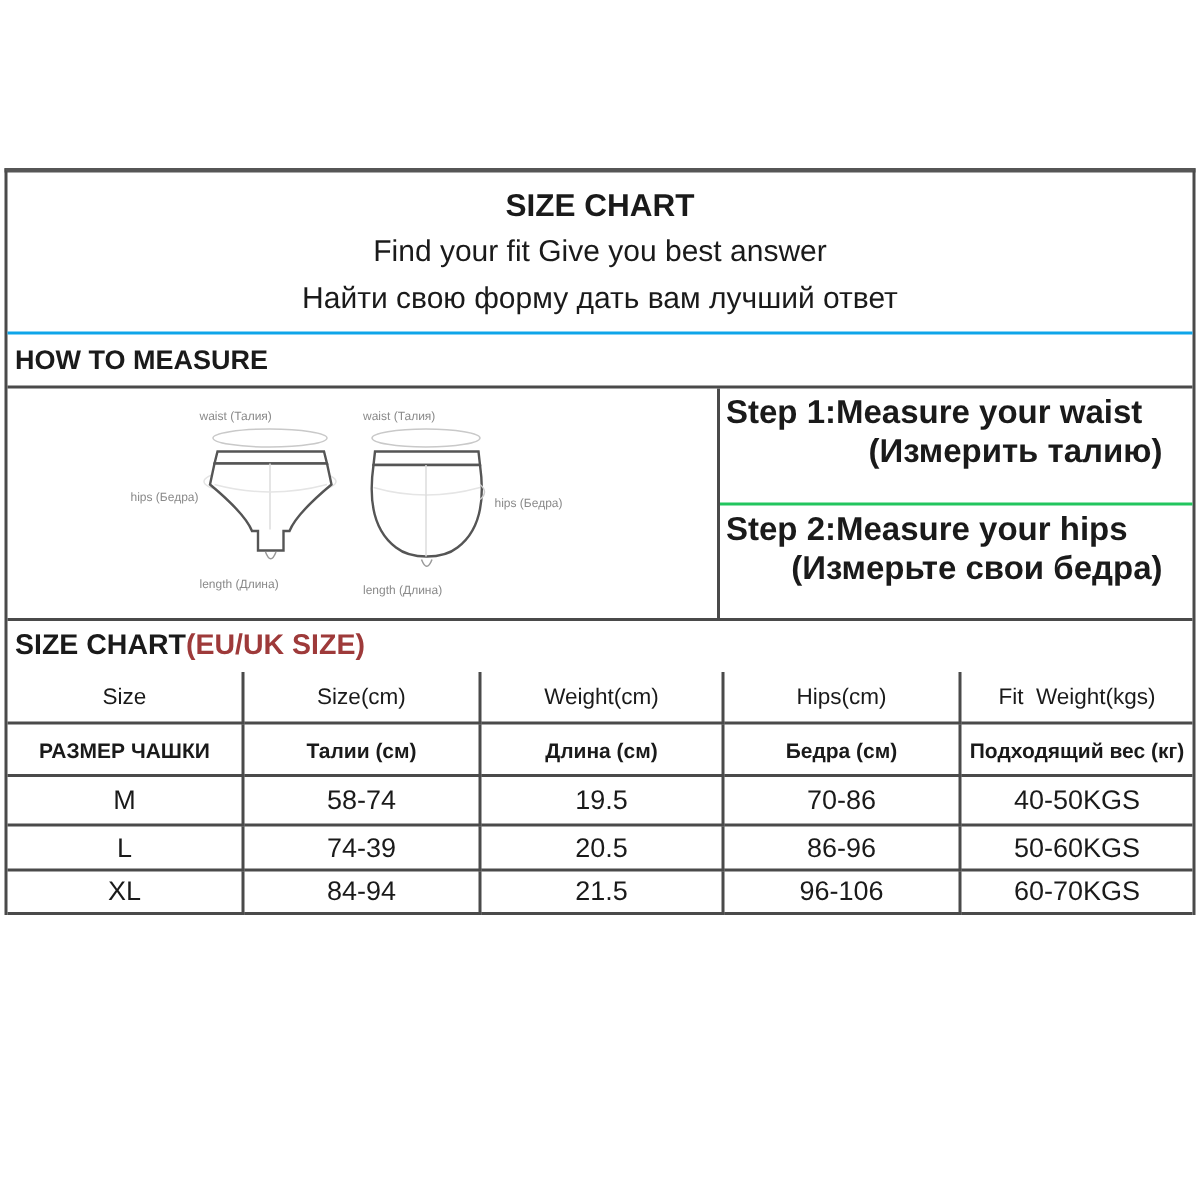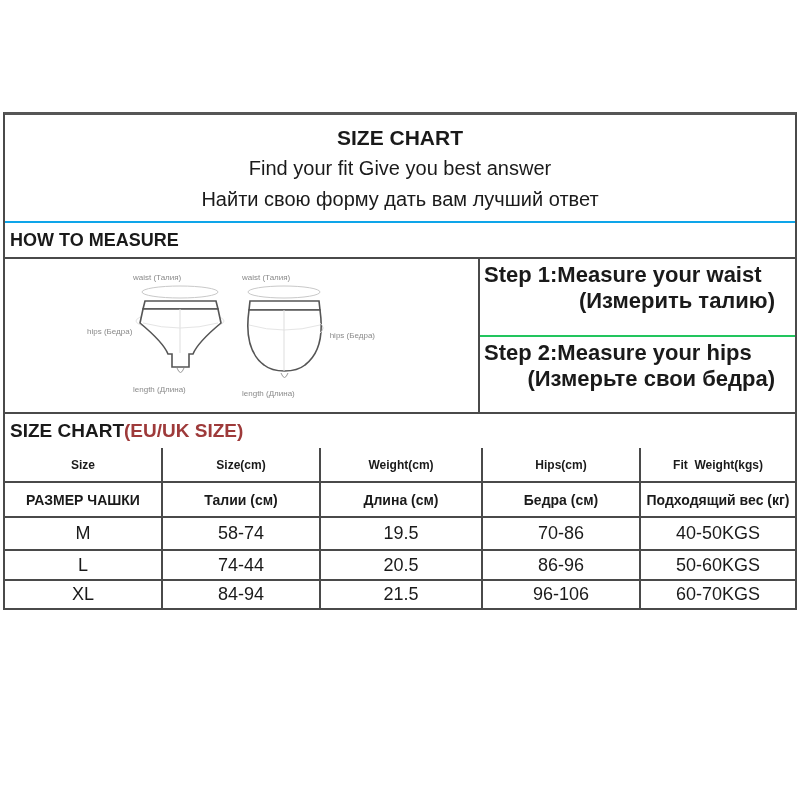--- a/index.html
+++ b/index.html
@@ -30,21 +30,21 @@
   
   .row-heading{border-top:2px solid #4a4a4a;height:34px;line-height:34px;
                font-weight:bold;font-size:19px;padding-left:5px;}
   .row-heading .accent{color:#9e3a3a;}
   
   table{width:100%;border-collapse:collapse;table-layout:fixed;}
   th,td{border:2px solid #4a4a4a;text-align:center;vertical-align:middle;padding:0;}
   tr > *:first-child{border-left:none;}
   tr > *:last-child{border-right:none;}
   tr.h-en > *{border-top:none;}
-  tr.h-en th{height:33px;font-size:12px;font-weight:bold;white-space:pre-wrap;}
+  tr.h-en th{height:33px;font-size:15px;font-weight:normal;white-space:pre-wrap;}
   tr.h-ru th{height:33px;font-size:14px;font-weight:bold;border-radius:17px;}
   tr.data td{font-size:18px;}
   tr.r-m td{height:31px;} tr.r-l td{height:28px;} tr.r-xl td{height:27px;}
   svg{display:block;}
 </style>
 </head>
 <body>
 
 <div class="canvas">
   <div class="sheet">
@@ -133,21 +133,21 @@
         </tr>
         <tr class="data r-m">
           <td>M</td>
           <td>58-74</td>
           <td>19.5</td>
           <td>70-86</td>
           <td>40-50KGS</td>
         </tr>
         <tr class="data r-l">
           <td>L</td>
-          <td>74-44</td>
+          <td>74-39</td>
           <td>20.5</td>
           <td>86-96</td>
           <td>50-60KGS</td>
         </tr>
         <tr class="data r-xl">
           <td>XL</td>
           <td>84-94</td>
           <td>21.5</td>
           <td>96-106</td>
           <td>60-70KGS</td>

